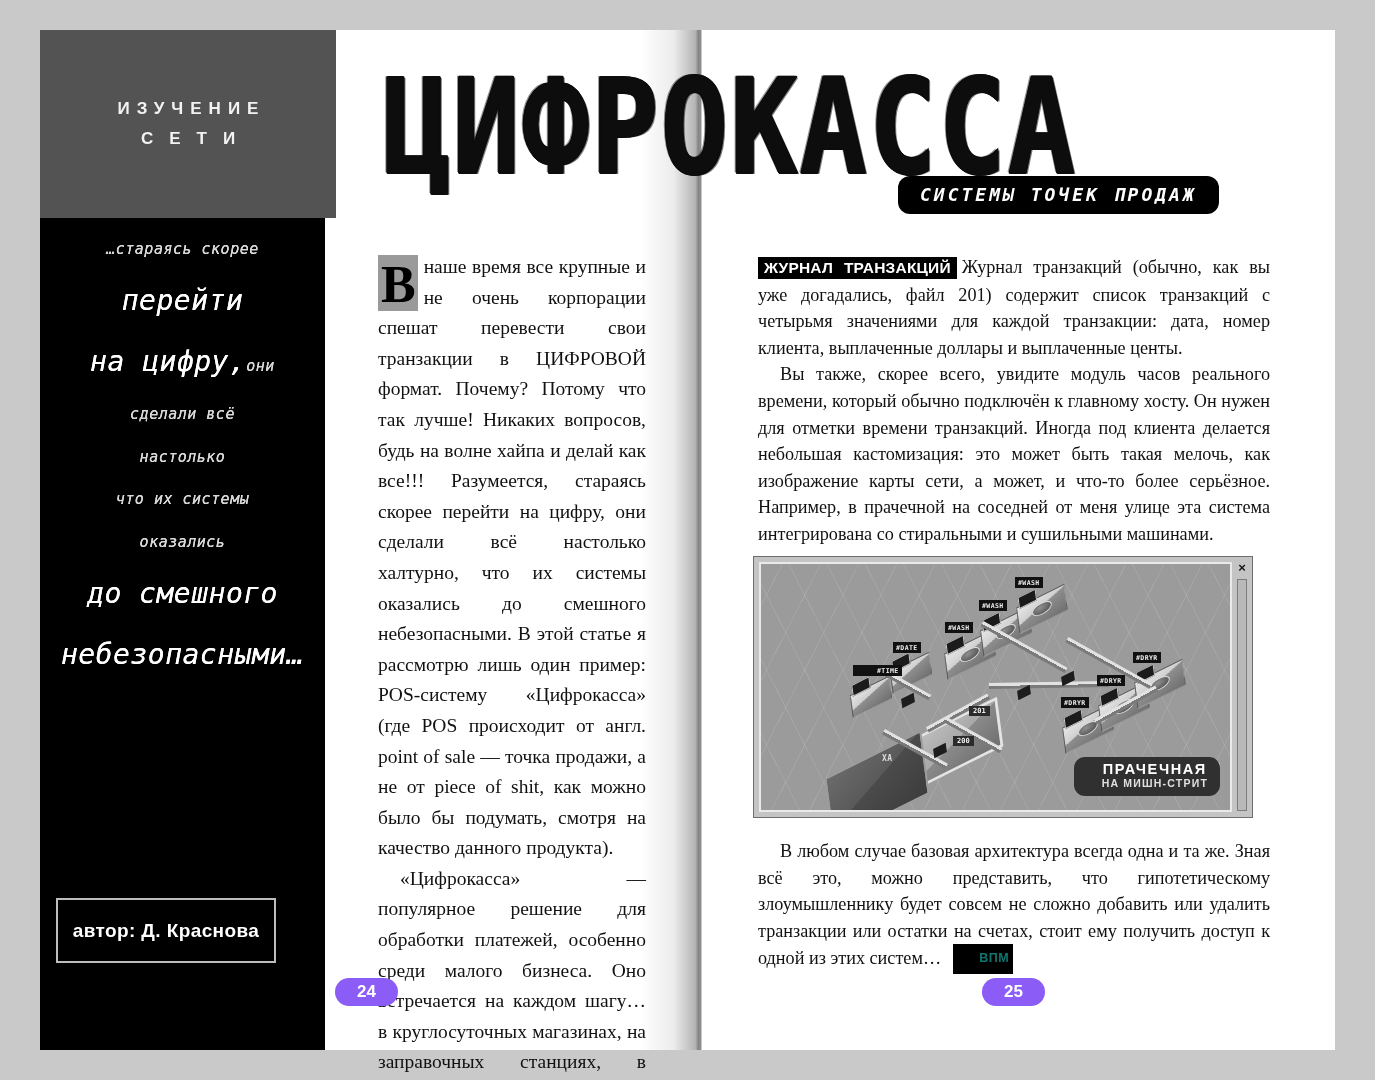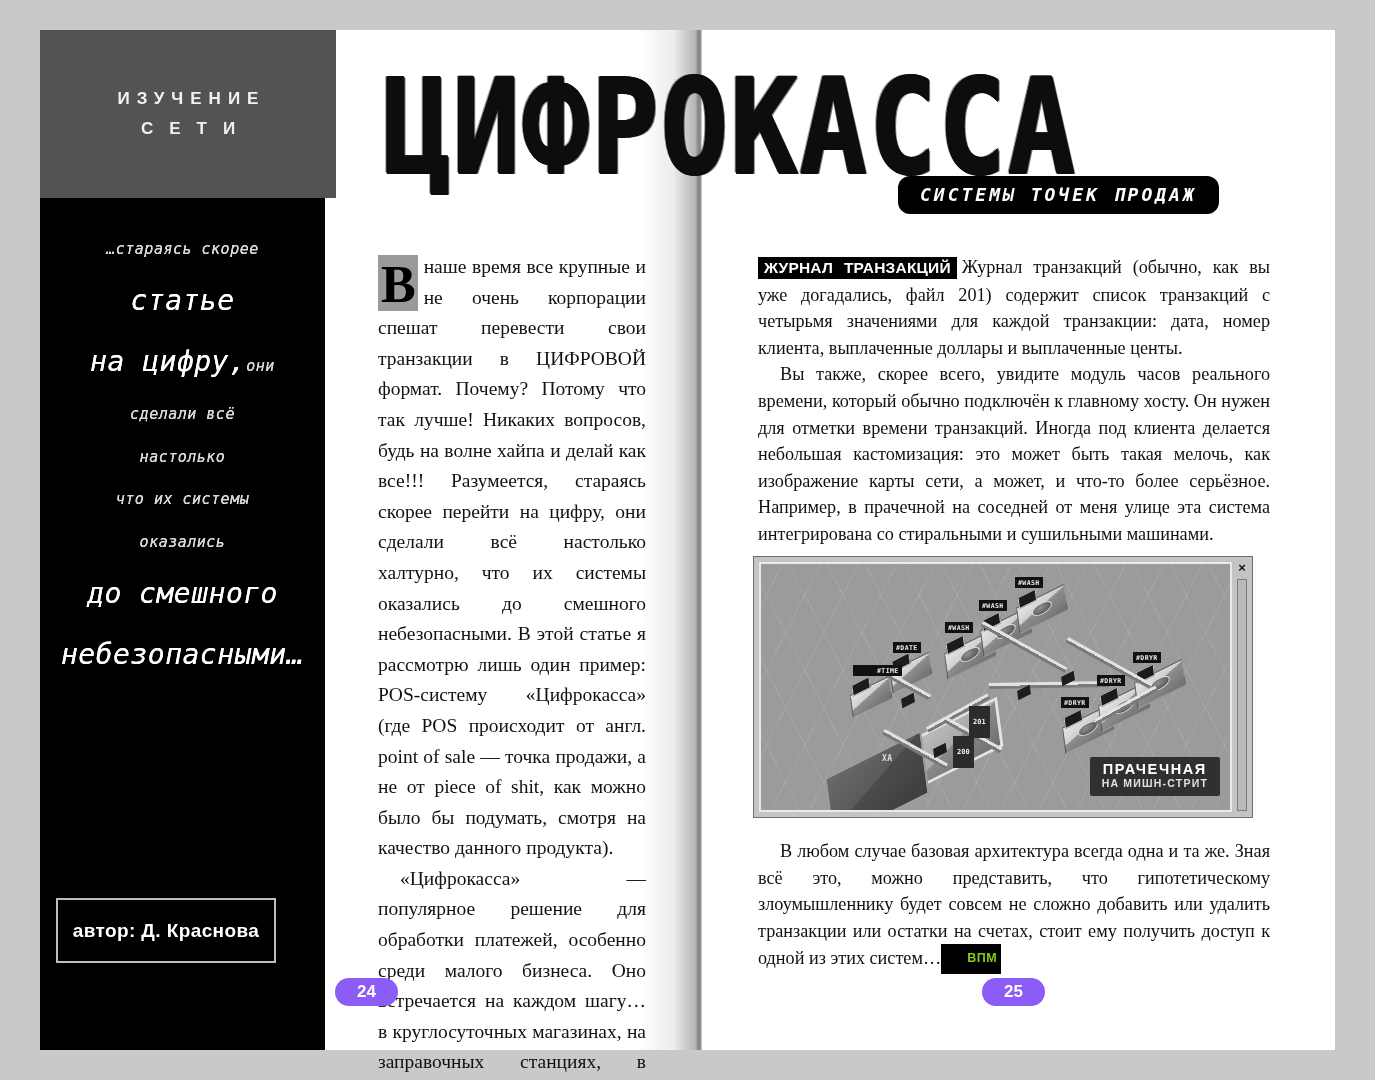--- a/index.html
+++ b/index.html
@@ -61,21 +61,21 @@
     left: 40px; top: 30px;
     width: 285px;
     height: 1020px;
     background: #000000;
     z-index: 3;
   }
   #kicker {
     position: absolute;
     left: 40px; top: 30px;
     width: 296px;
-    height: 168px;
+    height: 188px;
     background: #535353;
     z-index: 4;
     display: flex;
     flex-direction: column;
     align-items: center;
     justify-content: center;
   }
   .kicker-line {
     color: #f2f2f2;
     font-family: "Liberation Sans", sans-serif;
@@ -214,28 +214,28 @@
     font-weight: bold;
     font-size: 15.5px;
     letter-spacing: 0.2px;
     padding: 2px 6px 3px 6px;
     margin-right: 5px;
     white-space: nowrap;
   }
   .endmark {
     display: inline-block;
     background: #000;
-    color: #84cc16;
+    color: #0f766e;
     font-family: "Liberation Sans", sans-serif;
     font-weight: bold;
     font-size: 12.5px;
     letter-spacing: 0.5px;
     padding: 1px 4px 2px 4px;
     vertical-align: 2px;
-    margin-left: 0;
+    margin-left: 12px;
   }
 
   
   #figure {
     position: absolute;
     left: 753px;
     top: 556px;
     width: 500px;
     height: 262px;
     background: #c4c4c4;
@@ -313,21 +313,21 @@
     white-space: nowrap;
     z-index: 3;
   }
   .flabel {
     position: absolute;
     background: #2b2b2b;
     color: #f0f0f0;
     font-family: "DejaVu Sans Mono", monospace;
     font-size: 7px;
     font-weight: bold;
-    padding: 12px 4px;
+    padding: 1px 4px;
     z-index: 3;
   }
   .server {
     position: absolute;
     width: 92px; height: 56px;
     background: linear-gradient(155deg, #bdbdbd 0%, #a9a9a9 45%, #8a8a8a 46%, #707070 100%);
     transform: rotate(-26.5deg) skewX(-19deg) scaleY(0.84);
     border: 3px solid #e4e4e4;
   }
   .bigplate {
@@ -347,22 +347,22 @@
     position: absolute;
     width: 14px; height: 9px;
     background: #1d1d1d;
     transform: rotate(-26.5deg) skewX(-19deg);
     z-index: 2;
   }
   #fig-caption {
     position: absolute;
     right: 10px; bottom: 14px;
     background: #303030;
-    border-radius: 2px;
-    padding: 5px 12px 6px 12px;
+    border-radius: 11px;
+    padding: 5px 12px 6px 28px;
     z-index: 5;
     text-align: center;
   }
   #fig-caption .c1 {
     display: block;
     color: #fff;
     font-family: "Liberation Sans", sans-serif;
     font-weight: bold;
     font-size: 14.5px;
     letter-spacing: 1.6px;
@@ -410,21 +410,21 @@
 
   <div id="sidebar"></div>
 
   <div id="kicker">
     <div class="kicker-line l1">ИЗУЧЕНИЕ</div>
     <div class="kicker-line l2">СЕТИ</div>
   </div>
 
   <div id="pullquote">
     <div class="pq sm">…стараясь скорее</div>
-    <div class="pq lg">статье</div>
+    <div class="pq lg">перейти</div>
     <div class="pq mix"><span>на цифру,</span><span class="small">они</span></div>
     <div class="pq sm">сделали всё</div>
     <div class="pq sm">настолько</div>
     <div class="pq sm">что их системы</div>
     <div class="pq sm">оказались</div>
     <div class="pq lg">до смешного</div>
     <div class="pq lg">небезопасными…</div>
   </div>
 
   <div id="author-box">

